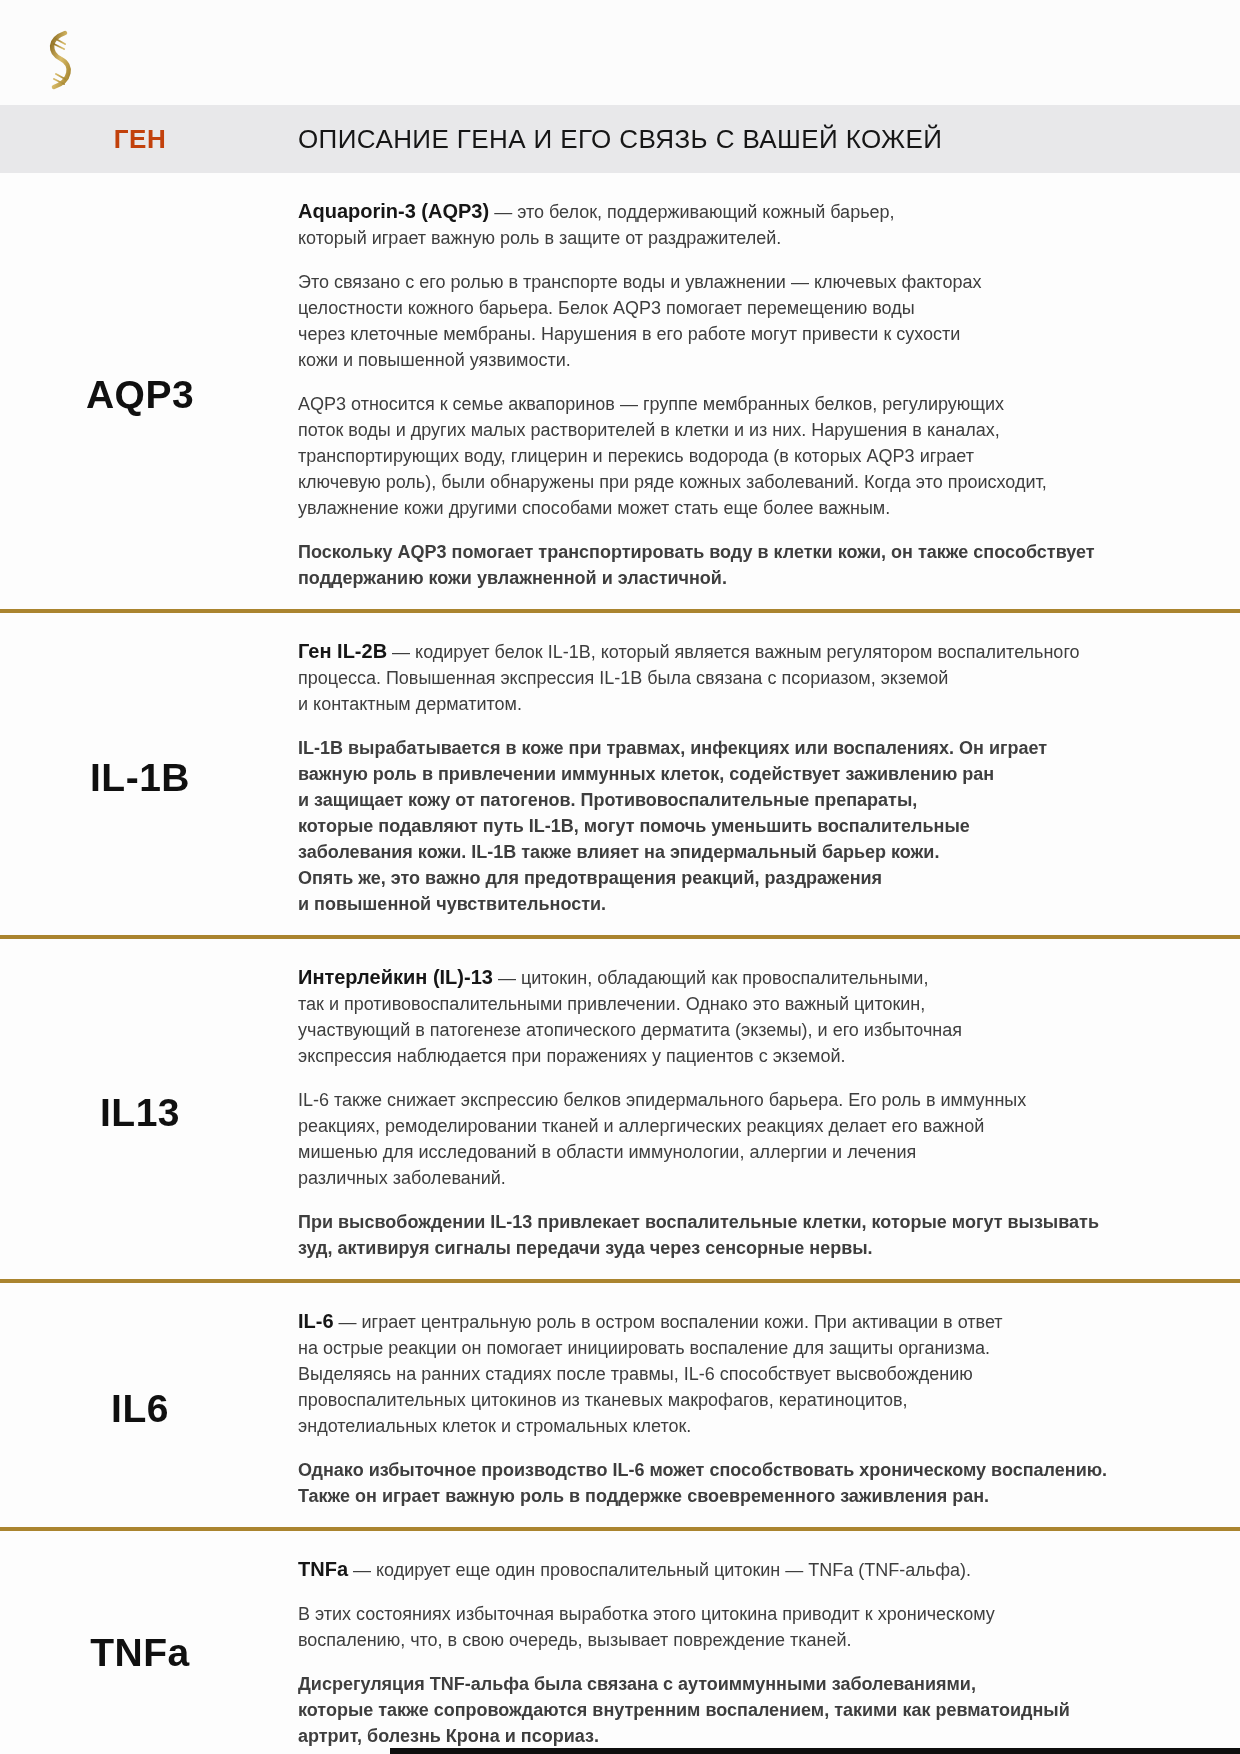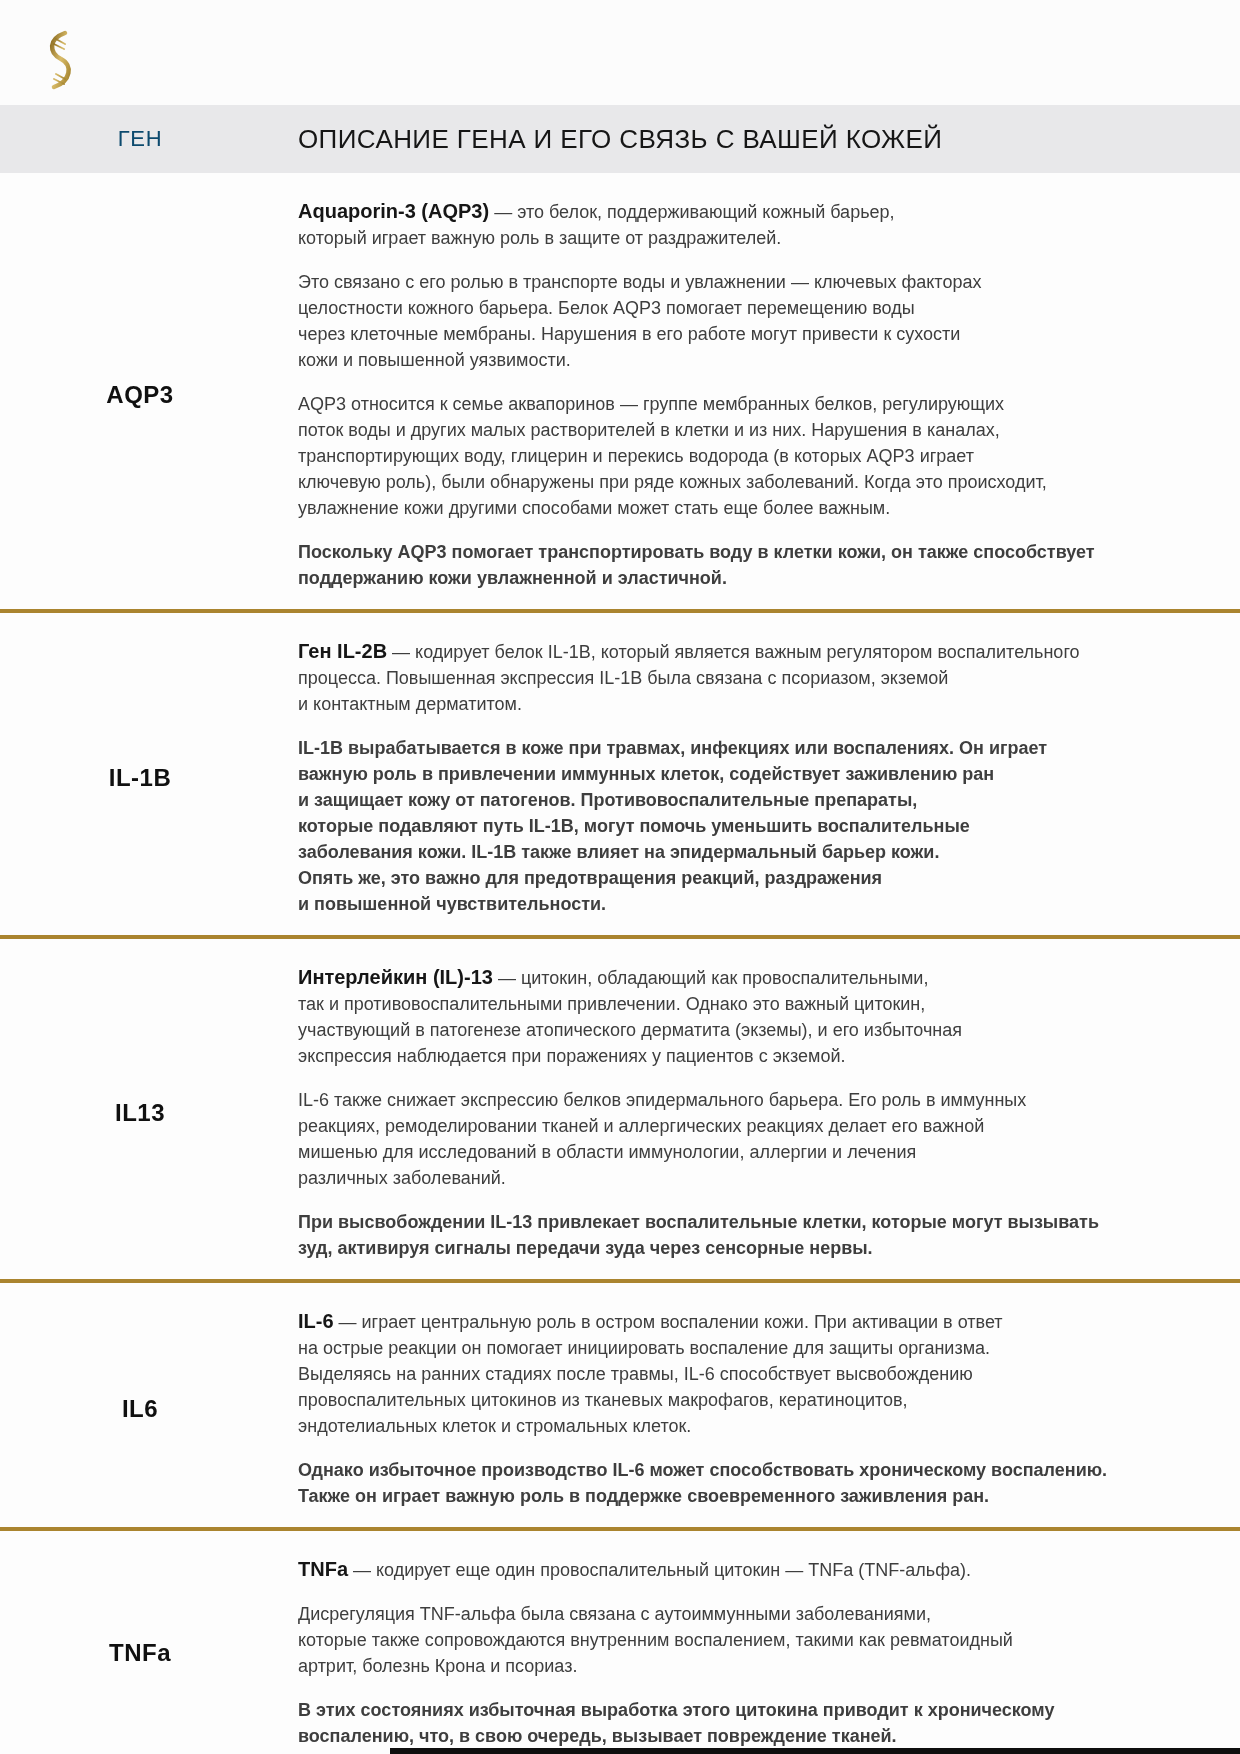--- a/index.html
+++ b/index.html
@@ -16,24 +16,24 @@
   .thead {
     margin-top:105px;
     height:68px;
     background:#E8E8EA;
     display:flex;
     align-items:center;
   }
   .gene-col {
     width:280px;
     text-align:center;
-    font-weight:400;
-    font-size:22px;
+    font-weight:700;
+    font-size:26px;
     letter-spacing:0.6px;
-    color:#0c4a6e;
+    color:#c2410c;
   }
   .desc-col {
     padding-left:18px;
     font-weight:400;
     font-size:26px;
     letter-spacing:0.4px;
     color:#161616;
     text-align:center;
   }
 
@@ -45,21 +45,21 @@
   }
   .row:last-of-type { border-bottom:none; }
   .gene-cell {
     width:280px;
     display:flex;
     align-items:center;
     justify-content:center;
     flex:0 0 auto;
   }
   .gene-label {
-    font-size:24px;
+    font-size:39px;
     font-weight:700;
     letter-spacing:0.5px;
     color:#101010;
   }
   .text-cell {
     flex:1;
     padding-left:18px;
     padding-right:24px;
     font-size:18px;
     line-height:26px;
@@ -190,25 +190,25 @@
 Также он играет важную роль в поддержке своевременного заживления ран.</span></p>
         </div>
   </section>
 
   <section class="row">
     <div class="gene-cell">
       <span class="gene-label">TNFa</span>
     </div>
     <div class="text-cell">
           <p class="para"><strong class="lead">TNFa</strong><span> — кодирует еще один провоспалительный цитокин — TNFa (TNF-альфа).</span></p>
+          <p class="para"><span>В этих состояниях избыточная выработка этого цитокина приводит к хроническому
+воспалению, что, в свою очередь, вызывает повреждение тканей.</span></p>
           <p class="para"><span>Дисрегуляция TNF-альфа была связана с аутоиммунными заболеваниями,
 которые также сопровождаются внутренним воспалением, такими как ревматоидный
 артрит, болезнь Крона и псориаз.</span></p>
-          <p class="para"><span>В этих состояниях избыточная выработка этого цитокина приводит к хроническому
-воспалению, что, в свою очередь, вызывает повреждение тканей.</span></p>
         </div>
   </section>
 </div>
 
   <div class="footer">
     <div class="footer-line"></div>
     <div class="page-num">10</div>
   </div>
 
   <div class="page-edge"></div>

